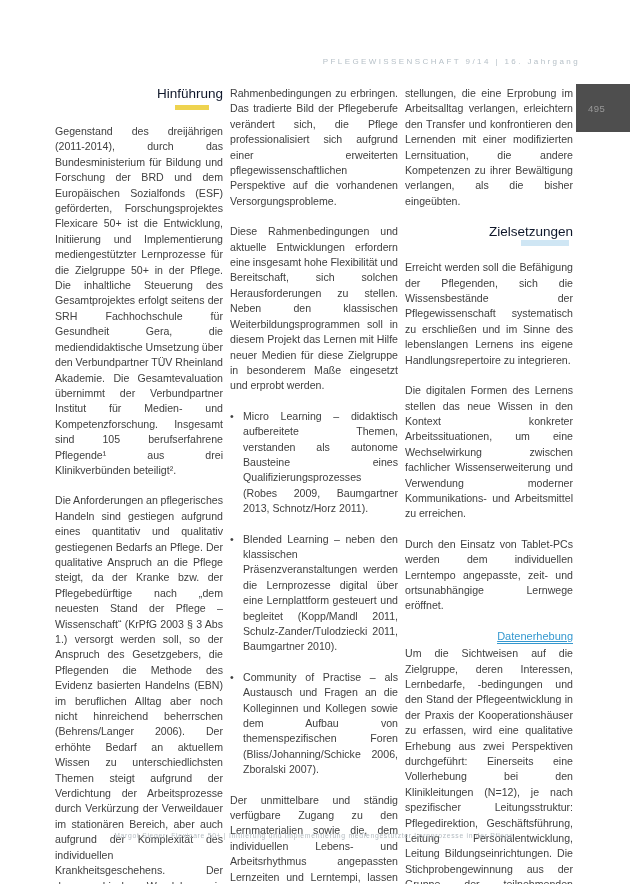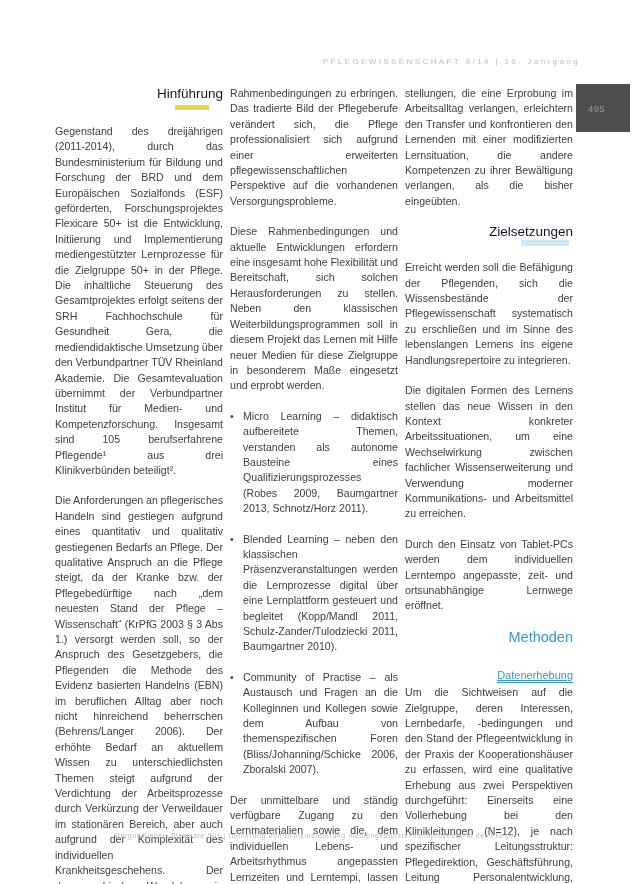--- a/index.html
+++ b/index.html
@@ -179,21 +179,20 @@
       <p>Der unmittelbare und ständig verfügbare Zugang zu den Lernmaterialien sowie die, dem individuellen Lebens- und Arbeitsrhythmus angepassten Lernzeiten und Lerntempi, lassen eine Intensivierung des Lernprozesses erwarten. Aufgaben-</p>
     </div>
 
     <div class="col">
       <p class="spacer-top">stellungen, die eine Erprobung im Arbeitsalltag verlangen, erleichtern den Transfer und konfrontieren den Lernenden mit einer modifizierten Lernsituation, die andere Kompetenzen zu ihrer Bewältigung verlangen, als die bisher eingeübten.</p>
       <h2 class="heading-1">Zielsetzungen</h2>
       <div class="accent-bar lightblue" style="background:#cfe6f4;"></div>
       <p>Erreicht werden soll die Befähigung der Pflegenden, sich die Wissensbestände der Pflegewissenschaft systematisch zu erschließen und im Sinne des lebenslangen Lernens ins eigene Handlungsrepertoire zu integrieren.</p>
       <p>Die digitalen Formen des Lernens stellen das neue Wissen in den Kontext konkreter Arbeitssituationen, um eine Wechselwirkung zwischen fachlicher Wissenserweiterung und Verwendung moderner Kommunikations- und Arbeitsmittel zu erreichen.</p>
       <p>Durch den Einsatz von Tablet-PCs werden dem individuellen Lerntempo angepasste, zeit- und ortsunabhängige Lernwege eröffnet.</p>
-      <h2 class="heading-2">Methoden</h2>
       <h3 class="subheading"><span>Datenerhebung</span></h3>
       <p>Um die Sichtweisen auf die Zielgruppe, deren Interessen, Lernbedarfe, -bedingungen und den Stand der Pflegeentwicklung in der Praxis der Kooperationshäuser zu erfassen, wird eine qualitative Erhebung aus zwei Perspektiven durchgeführt: Einerseits eine Vollerhebung bei den Klinikleitungen (N=12), je nach spezifischer Leitungsstruktur: Pflegedirektion, Geschäftsführung, Leitung Personalentwicklung, Leitung Bildungseinrichtungen. Die Stichprobengewinnung aus der Gruppe der teilnehmenden berufserfahrenen Pflegenden erfolgte durch ein theoretisches Sampling (N = 18). Es werden Pflegende der Einrichtungen aller Erprobungspartner befragt. Das</p>
     </div>
 
   </div>
 
   <div class="journal-footer">Margot Sieger: Flexicare 50+ | Initiierung und Implementierung mediengestützter Lernprozesse in der Pflege</div>
 
 </div>
 

